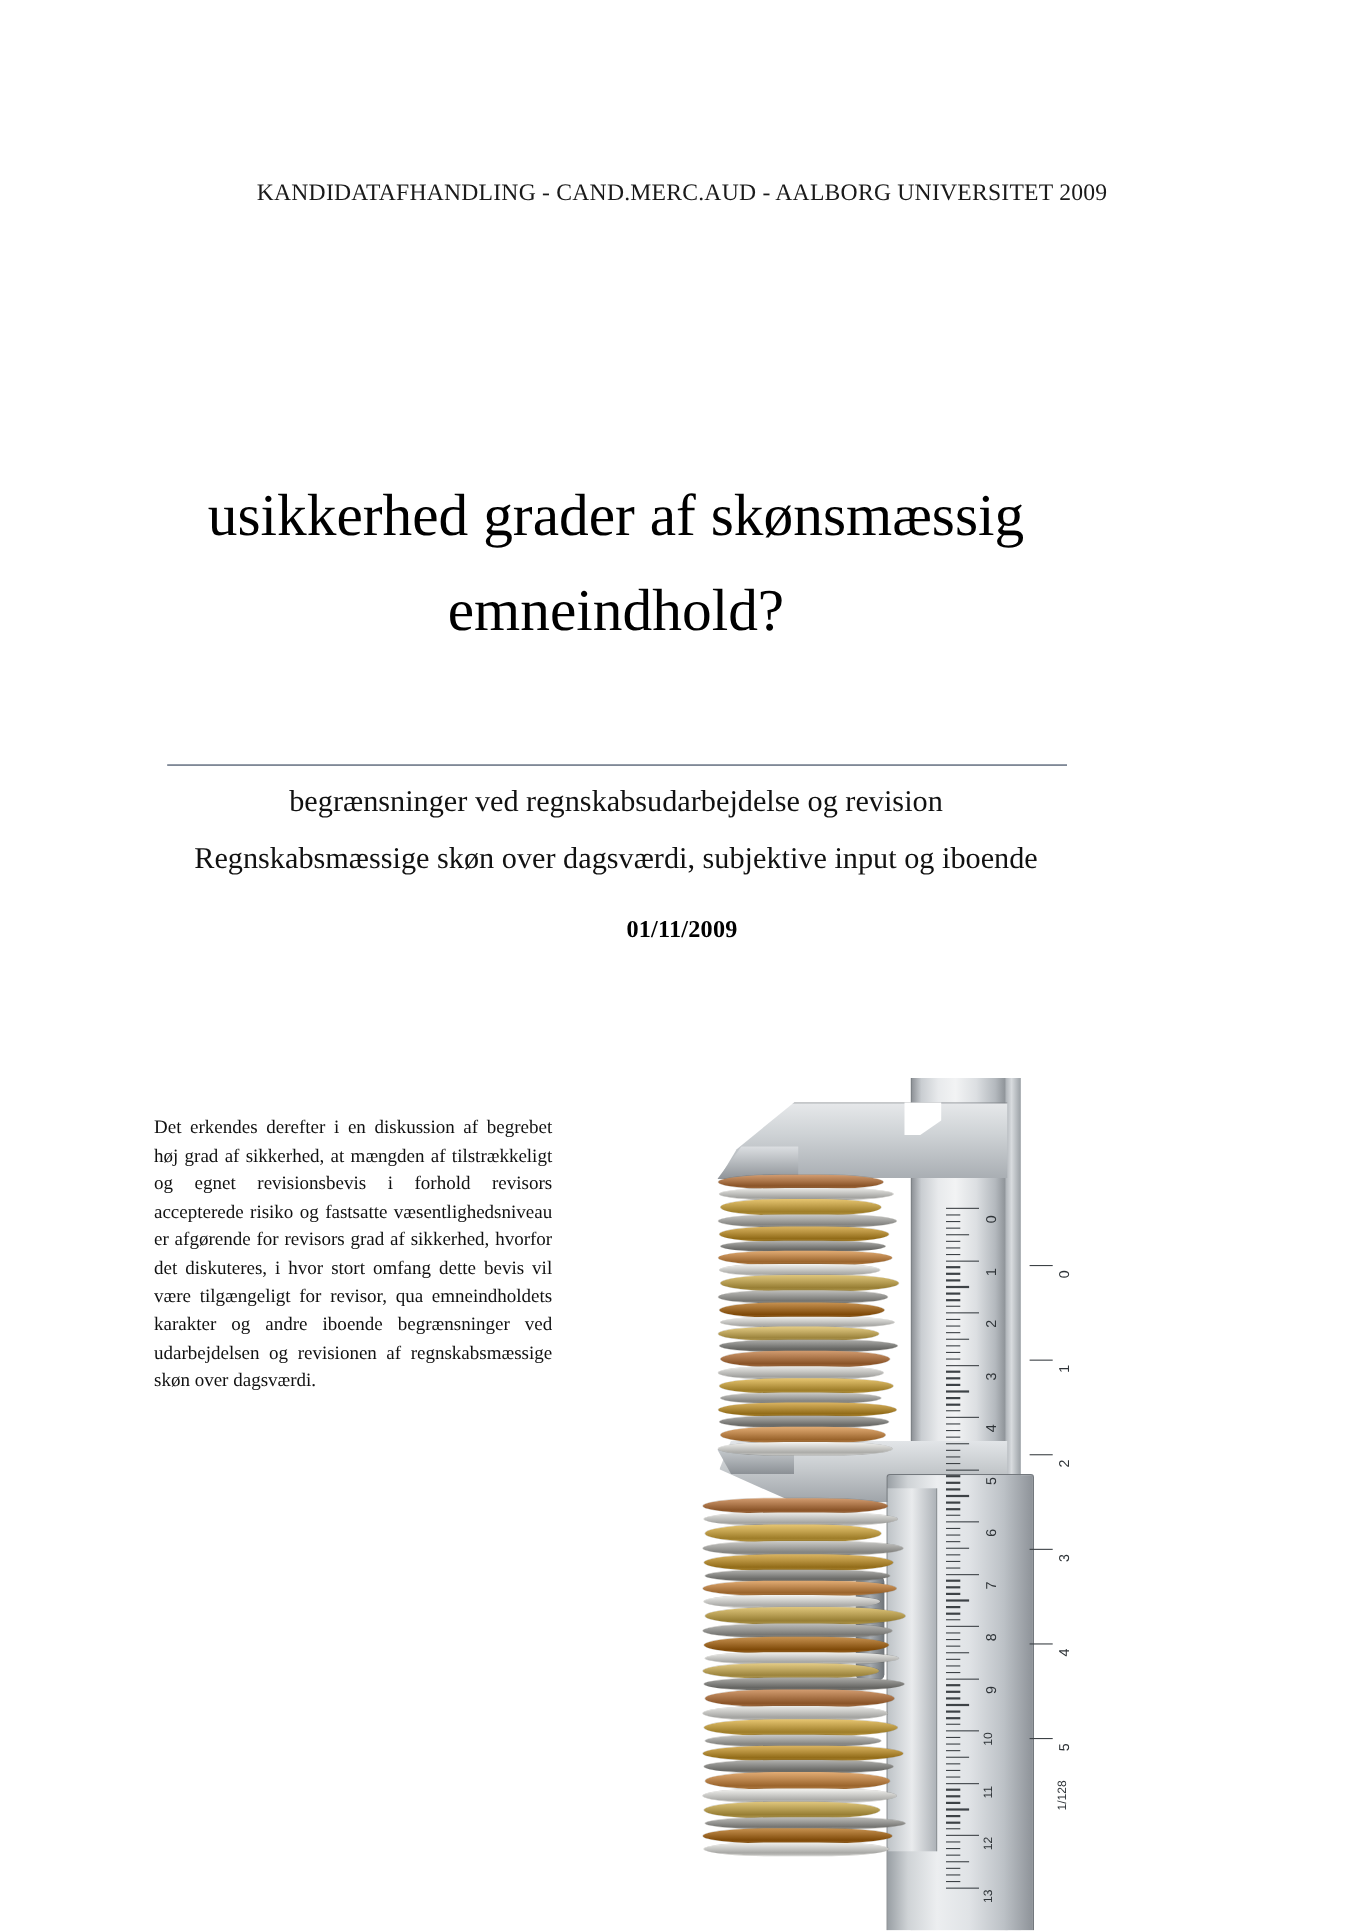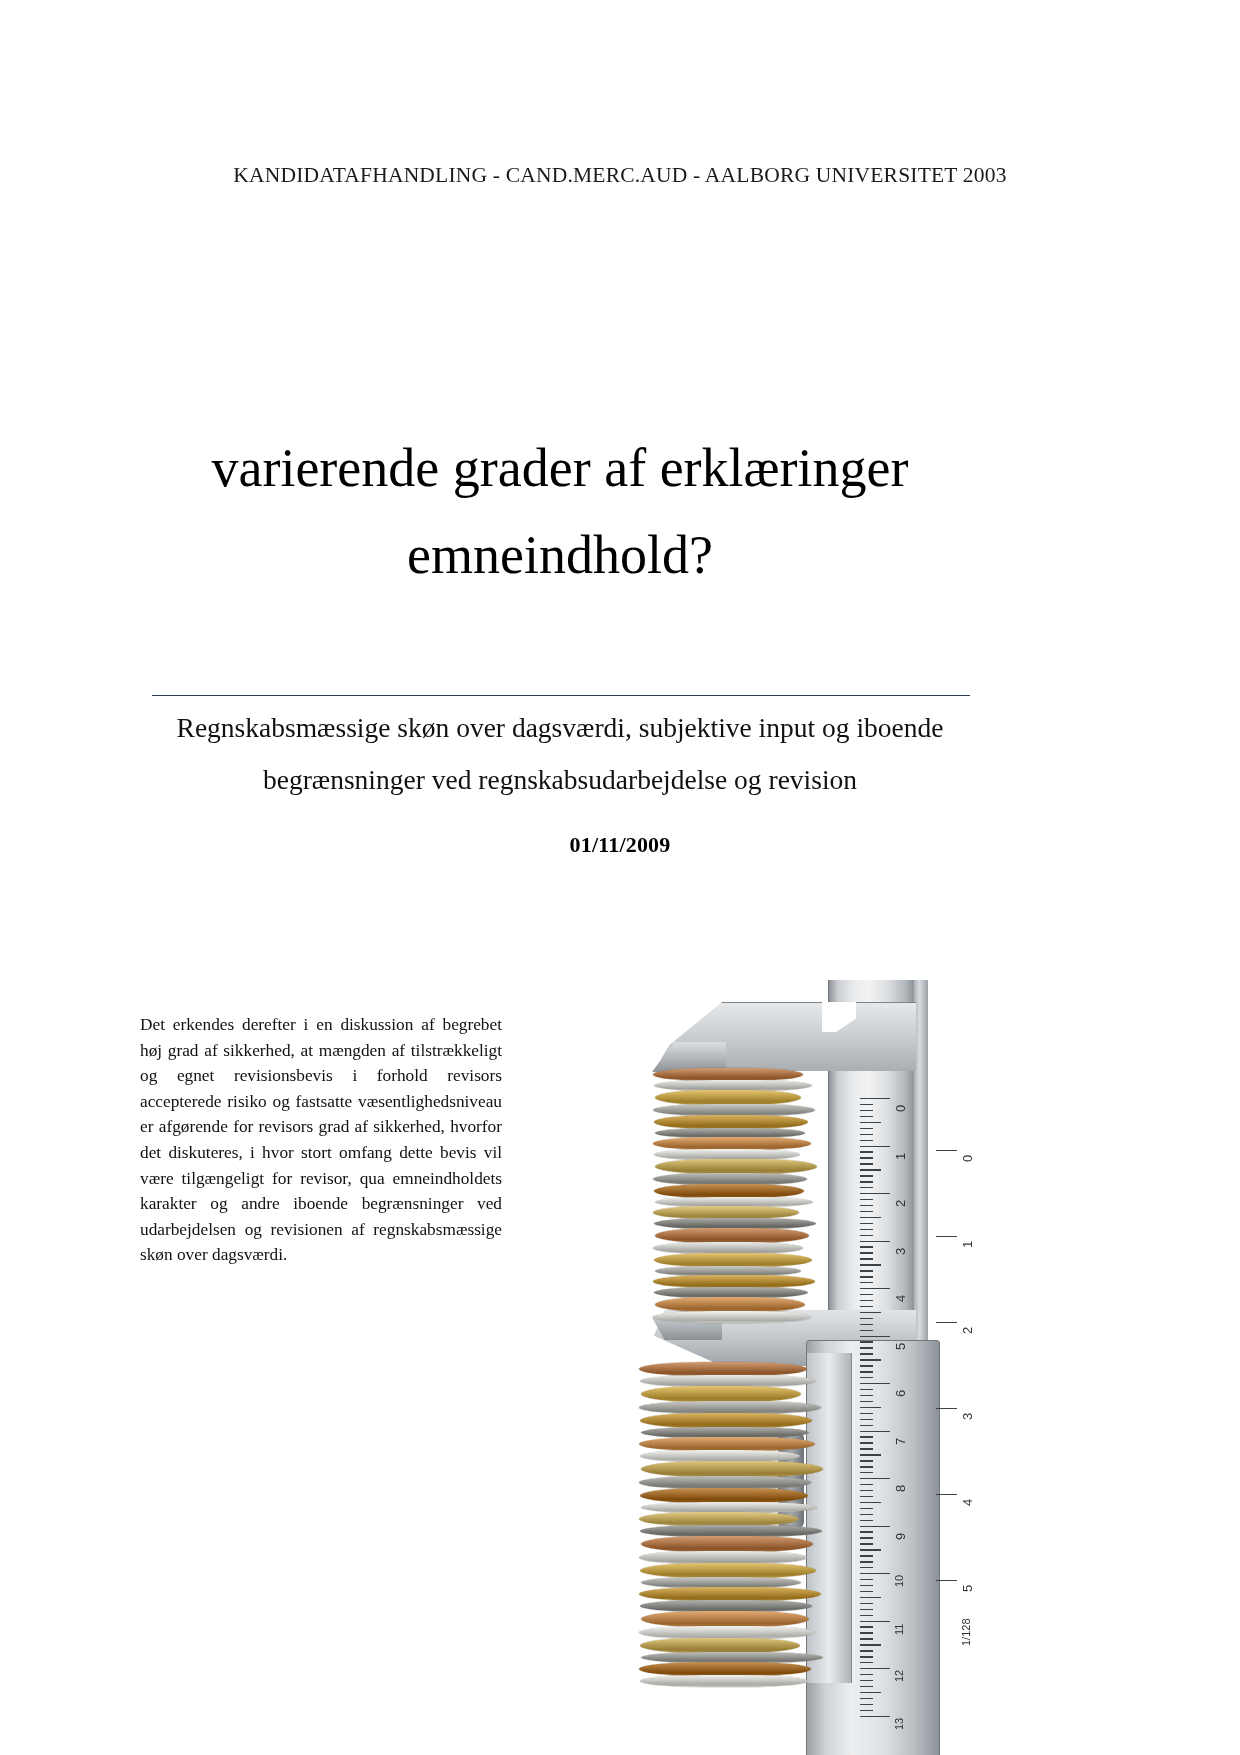--- a/index.html
+++ b/index.html
@@ -284,32 +284,32 @@
     top: 382px;
     width: 196px;
     height: 393px;
   }
 </style>
 </head>
 <body>
 
 <div class="page">
 
-  <div class="header-line">KANDIDATAFHANDLING  -  CAND.MERC.AUD - AALBORG UNIVERSITET 2003</div>
+  <div class="header-line">KANDIDATAFHANDLING  -  CAND.MERC.AUD - AALBORG UNIVERSITET 2009</div>
 
   <div class="title-block">
-    <div class="title-line">varierende grader af erklæringer</div>
+    <div class="title-line">usikkerhed grader af skønsmæssig</div>
     <div class="title-line">emneindhold?</div>
   </div>
 
   <div class="title-rule"></div>
 
   <div class="subtitle-block">
+    <div class="subtitle-line">begrænsninger ved regnskabsudarbejdelse og revision</div>
     <div class="subtitle-line">Regnskabsmæssige skøn over dagsværdi, subjektive input og iboende</div>
-    <div class="subtitle-line">begrænsninger ved regnskabsudarbejdelse og revision</div>
   </div>
 
   <div class="author-block">
     <div class="author-date">01/11/2009</div>
   </div>
 
   <div class="abstract">
     <p>Det erkendes derefter i en diskussion af begrebet høj grad af sikkerhed, at mængden af tilstrækkeligt og egnet revisionsbevis i forhold revisors accepterede risiko og fastsatte væsentlighedsniveau er afgørende for revisors grad af sikkerhed, hvorfor det diskuteres, i hvor stort omfang dette bevis vil være tilgængeligt for revisor, qua emneindholdets karakter og andre iboende begrænsninger ved udarbejdelsen og revisionen af regnskabsmæssige skøn over dagsværdi.</p>
   </div>
 

